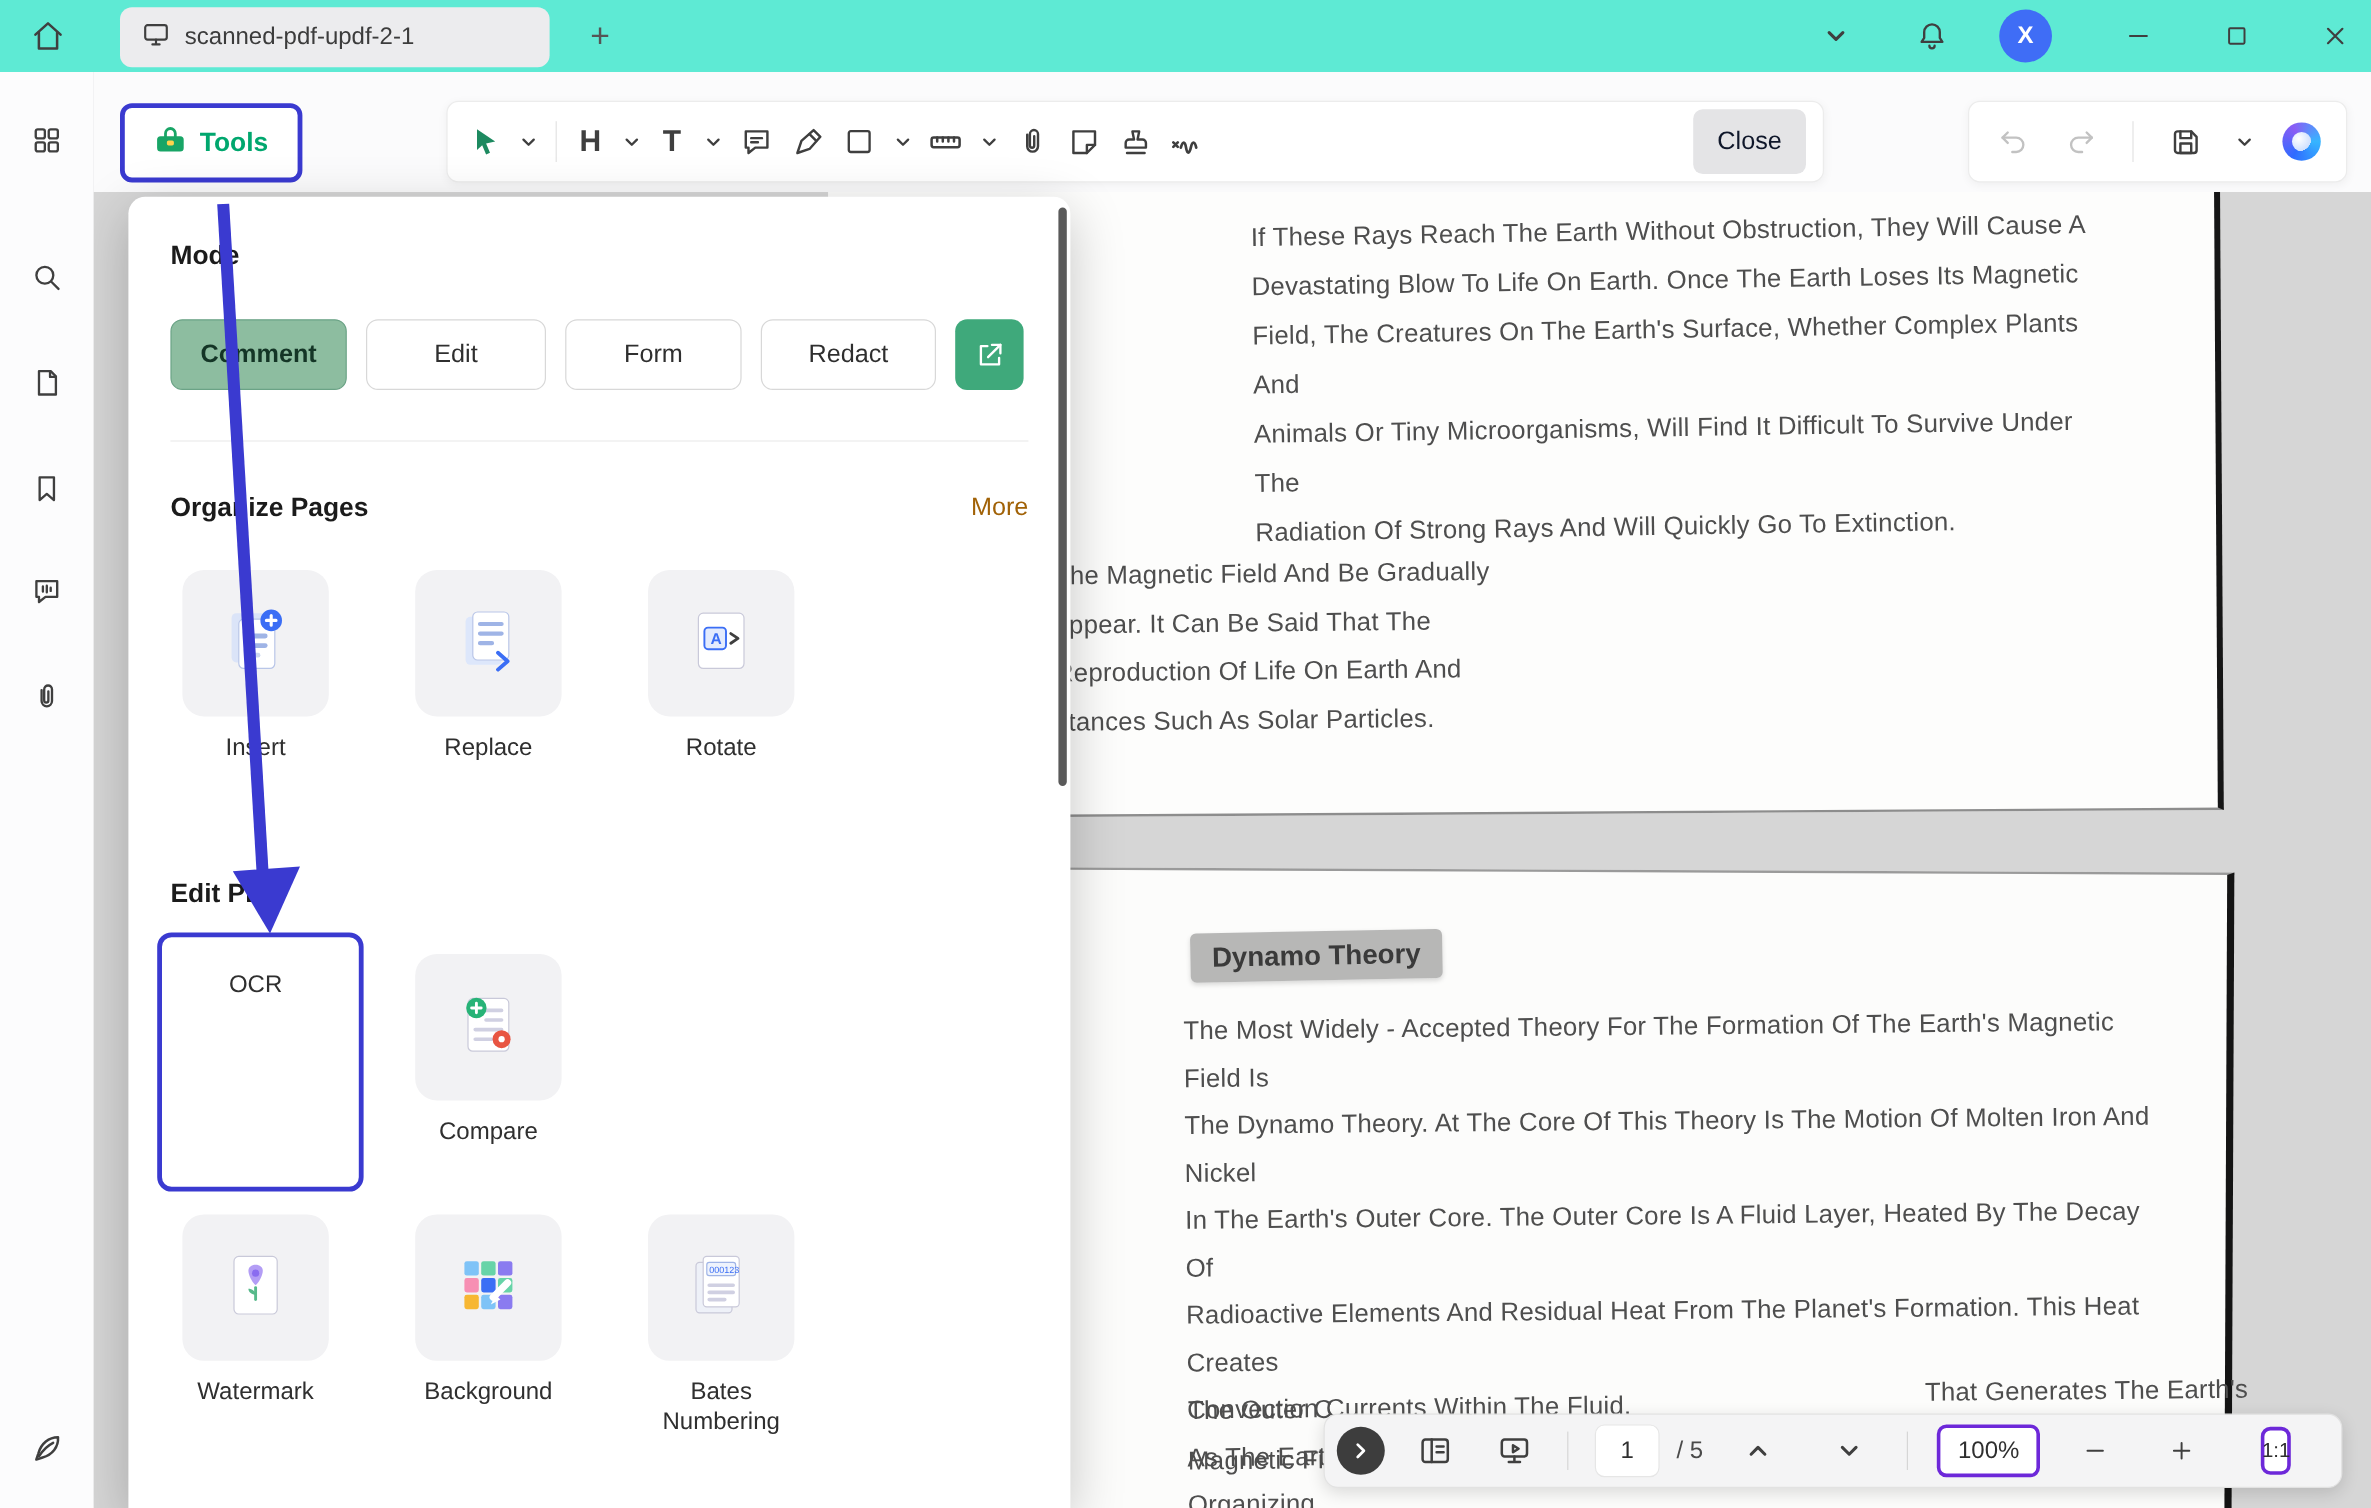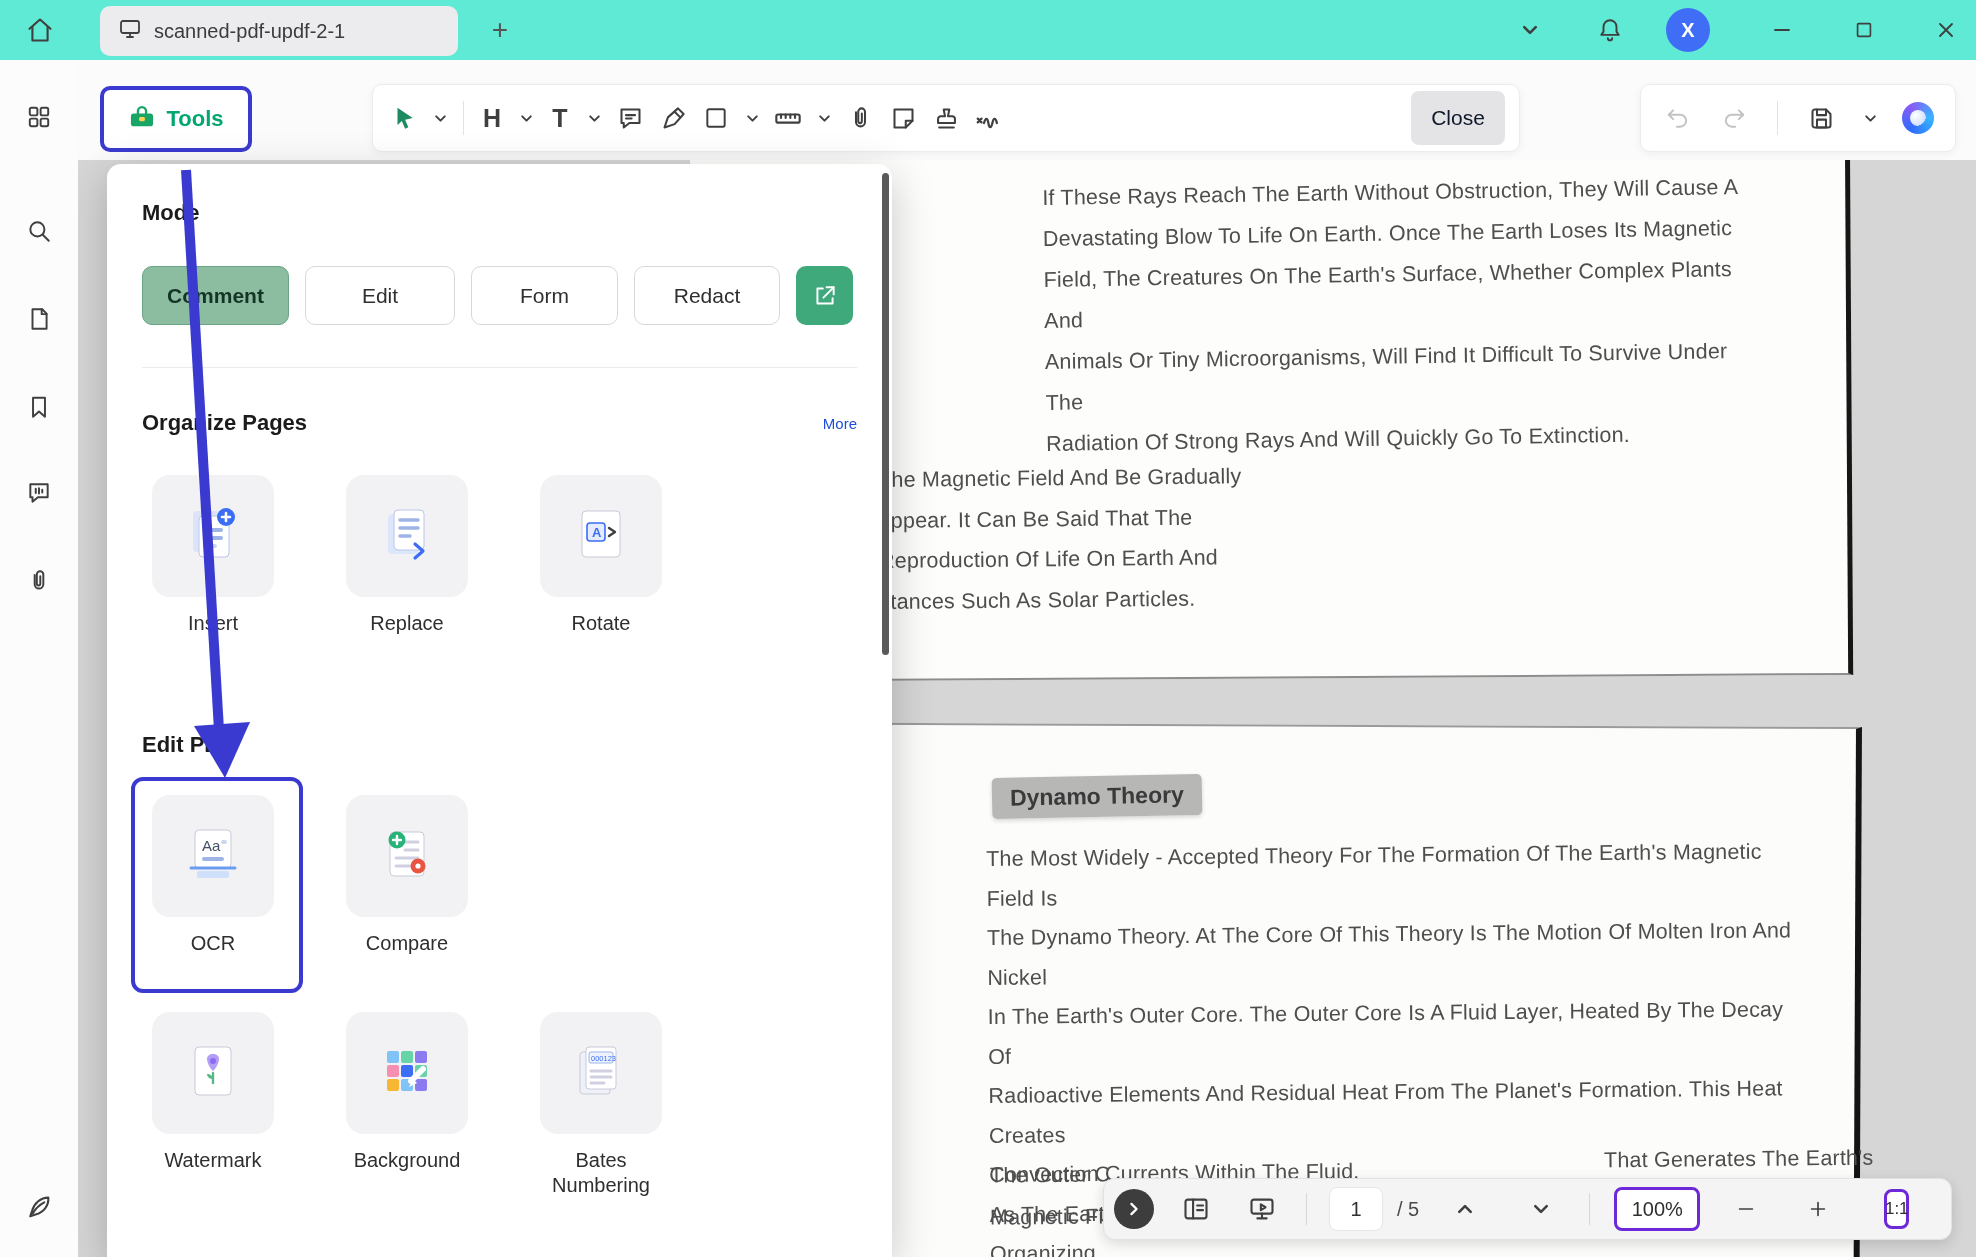--- a/index.html
+++ b/index.html
@@ -46,21 +46,21 @@
   
   .panel { position:absolute; left:107px; top:164px; width:785px; height:1093px; background:#ffffff; border-radius:14px 14px 0 0; box-shadow:0 12px 44px rgba(0,0,0,.22); z-index:30; }
   .p-title { position:absolute; left:35px; font-size:22px; font-weight:600; color:#1b1b1b; }
   .mode-row { position:absolute; left:35px; top:102px; height:59px; display:flex; gap:16px; }
   .mbtn { height:59px; background:#fff; border:1.5px solid #d8d8d8; border-radius:10px; font-size:21px; color:#2f2f2f; display:flex; align-items:center; justify-content:center; font-family:"Liberation Sans",sans-serif; }
   .mbtn.sel { background:#8dbda0; border-color:#6ba386; color:#143526; font-weight:600; }
   .mexp { width:57px; height:59px; background:#3fa97b; border:none; border-radius:10px; display:flex; align-items:center; justify-content:center; }
   .pdiv { position:absolute; left:35px; top:203px; width:715px; height:1px; background:#ebebeb; }
   .sec-head { position:absolute; left:35px; top:246px; width:715px; display:flex; justify-content:space-between; align-items:center; }
   .sec-title { font-size:22px; font-weight:600; color:#1b1b1b; }
-  .more-link { font-size:15px; color:#1d4ed8; }
+  .more-link { font-size:21px; color:#a16207; }
   .tool-row { position:absolute; left:44px; display:flex; gap:70px; }
   .tool-item { width:124px; display:flex; flex-direction:column; align-items:center; }
   .tile { width:122px; height:122px; background:#f2f2f4; border-radius:18px; display:flex; align-items:center; justify-content:center; }
   .tile-label { width:150px; margin-top:14px; text-align:center; font-size:20px; line-height:1.25; color:#2f2f2f; }
   .ocr-box { position:absolute; left:24px; top:613px; width:172px; height:216px; border:4px solid #3a3ad0; border-radius:12px; pointer-events:none; }
   .pscroll { position:absolute; right:3px; top:9px; width:7px; height:482px; background:#5a5a5a; border-radius:4px; }
 
   
   .arrow-svg { position:absolute; left:0; top:0; width:1976px; height:1257px; z-index:40; pointer-events:none; }
 
@@ -396,31 +396,20 @@
           </svg></span>
         </div>
         <div class="tile-label">Rotate</div>
       </div>
     </div>
 
     <div class="p-title" style="top:568px;">Edit PDF</div>
 
     <div class="tool-row" style="top:631px;">
       <div class="tool-item">
-        <div class="tile">
-            <span>
-          <svg width="64" height="64" viewBox="0 0 64 64">
-            <rect x="14" y="8" width="36" height="38" rx="4" fill="#fff" stroke="#c9c9d9"></rect>
-            <text x="21" y="29" font-size="15" fill="#44506b">Aa</text>
-            <rect x="40" y="18" width="6" height="4" rx="2" fill="#cdd8f0"></rect>
-            <rect x="21" y="35" width="22" height="4" rx="2" fill="#9fb4e6"></rect>
-            <path d="M10 46h44" stroke="#6a9df2" stroke-width="3" stroke-linecap="round"></path>
-            <rect x="16" y="49" width="32" height="7" rx="2" fill="#cfe0fb"></rect>
-          </svg></span>
-        </div>
         <div class="tile-label">OCR</div>
       </div>
       <div class="tool-item">
         <div class="tile">
             <span>
           <svg width="64" height="64" viewBox="0 0 64 64">
             <rect x="15" y="10" width="34" height="44" rx="4" fill="#fff" stroke="#c9c9d9"></rect>
             <path d="M30 20h13M30 28h13M21 36h22M21 44h14" stroke="#d0d0e2" stroke-width="3" stroke-linecap="round"></path>
             <circle cx="22" cy="18" r="8.5" fill="#27b377"></circle>
             <path d="M22 14v8M18 18h8" stroke="#fff" stroke-width="2.4" stroke-linecap="round"></path>

